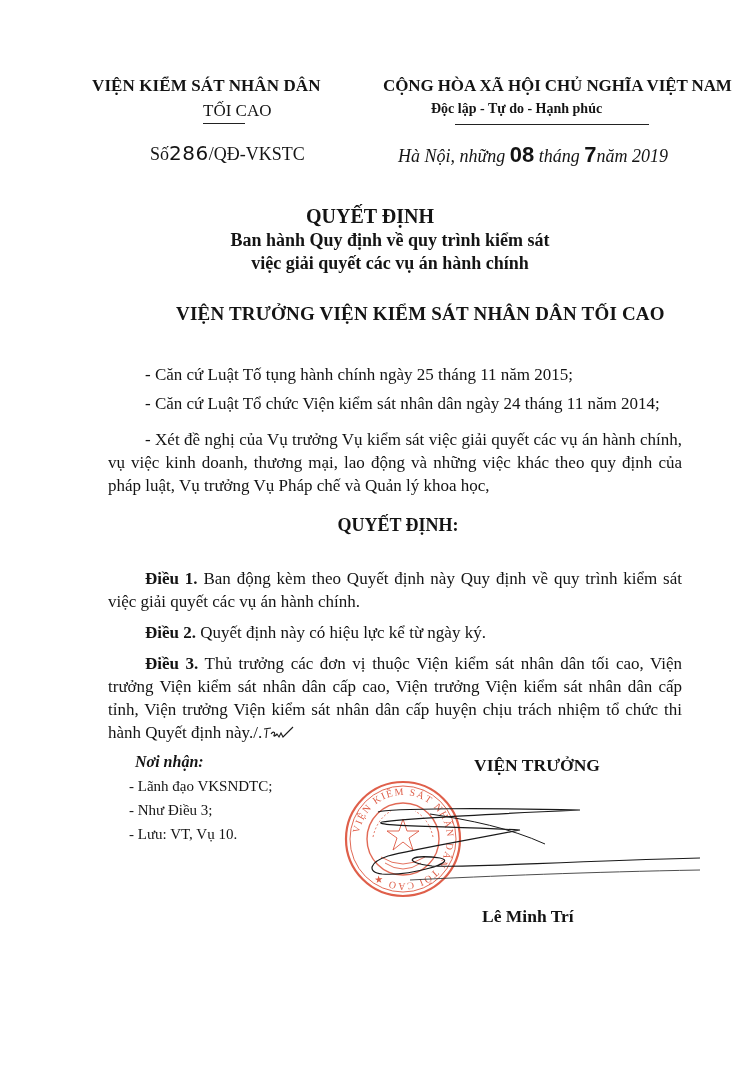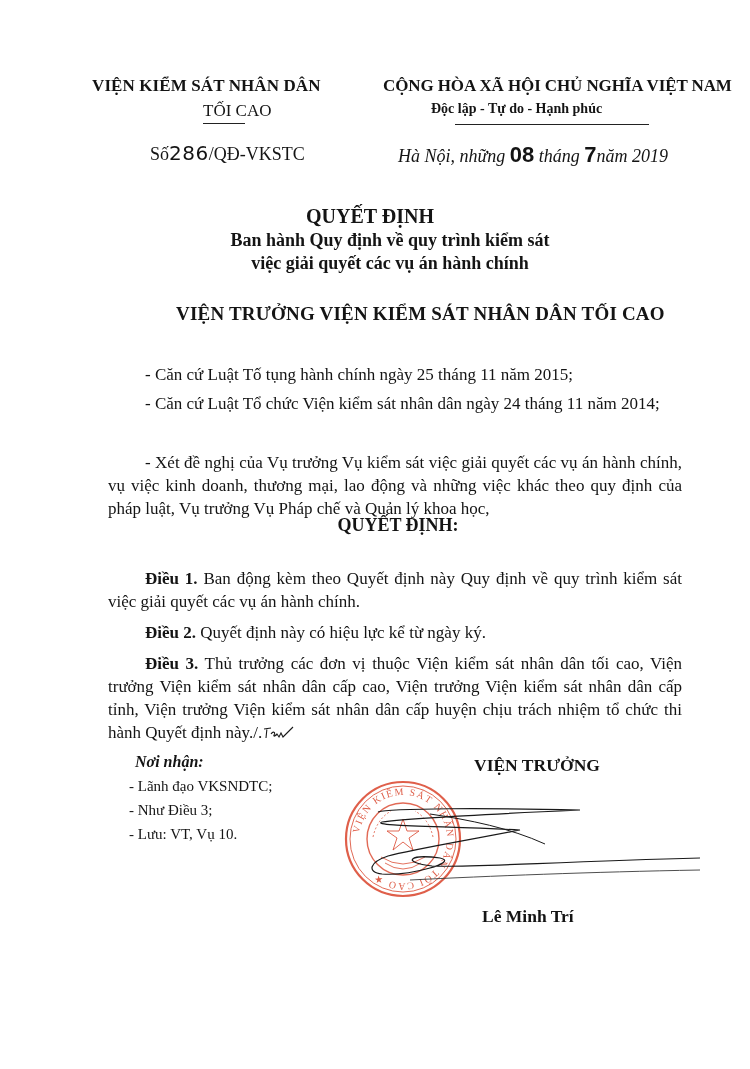--- a/index.html
+++ b/index.html
@@ -23,21 +23,21 @@
     
     .title { left: 0; width: 716px; text-align: center; top: 205px; font-size: 20px; font-weight: bold; margin-left: 12px; }
     .subtitle1 { left: 0; width: 780px; text-align: center; top: 230px; font-size: 18px; font-weight: bold; }
     .subtitle2 { left: 0; width: 780px; text-align: center; top: 253px; font-size: 18px; font-weight: bold; }
     .issuer { left: 176px; top: 303px; font-size: 19px; font-weight: bold; letter-spacing: 0.2px; }
 
     
     .para { font-size: 17px; line-height: 23px; }
     .basis1 { left: 145px; top: 363px; }
     .basis2 { left: 145px; top: 376px; margin-top: 16px; }
-    .basis3 { left: 108px; top: 428px; width: 574px; white-space: normal; text-align: justify; text-indent: 37px; margin-top: 23px; }
+    .basis3 { left: 108px; top: 428px; width: 574px; white-space: normal; text-align: justify; text-indent: 37px; }
     .decide { left: 0; width: 796px; text-align: center; top: 515px; font-size: 18px; font-weight: bold; }
     .art1 { left: 108px; top: 567px; width: 574px; white-space: normal; text-align: justify; text-indent: 37px; }
     .art2 { left: 145px; top: 621px; }
     .art3 { left: 108px; top: 652px; width: 574px; white-space: normal; text-align: justify; text-indent: 37px; }
     .initials { display: inline-block; width: 34px; height: 14px; vertical-align: -2px; }
 
     
     .recv-title { left: 135px; top: 753px; font-size: 16px; font-weight: bold; font-style: italic; }
     .recv-item { left: 117px; font-size: 15px; margin-left: 12px; }
 

